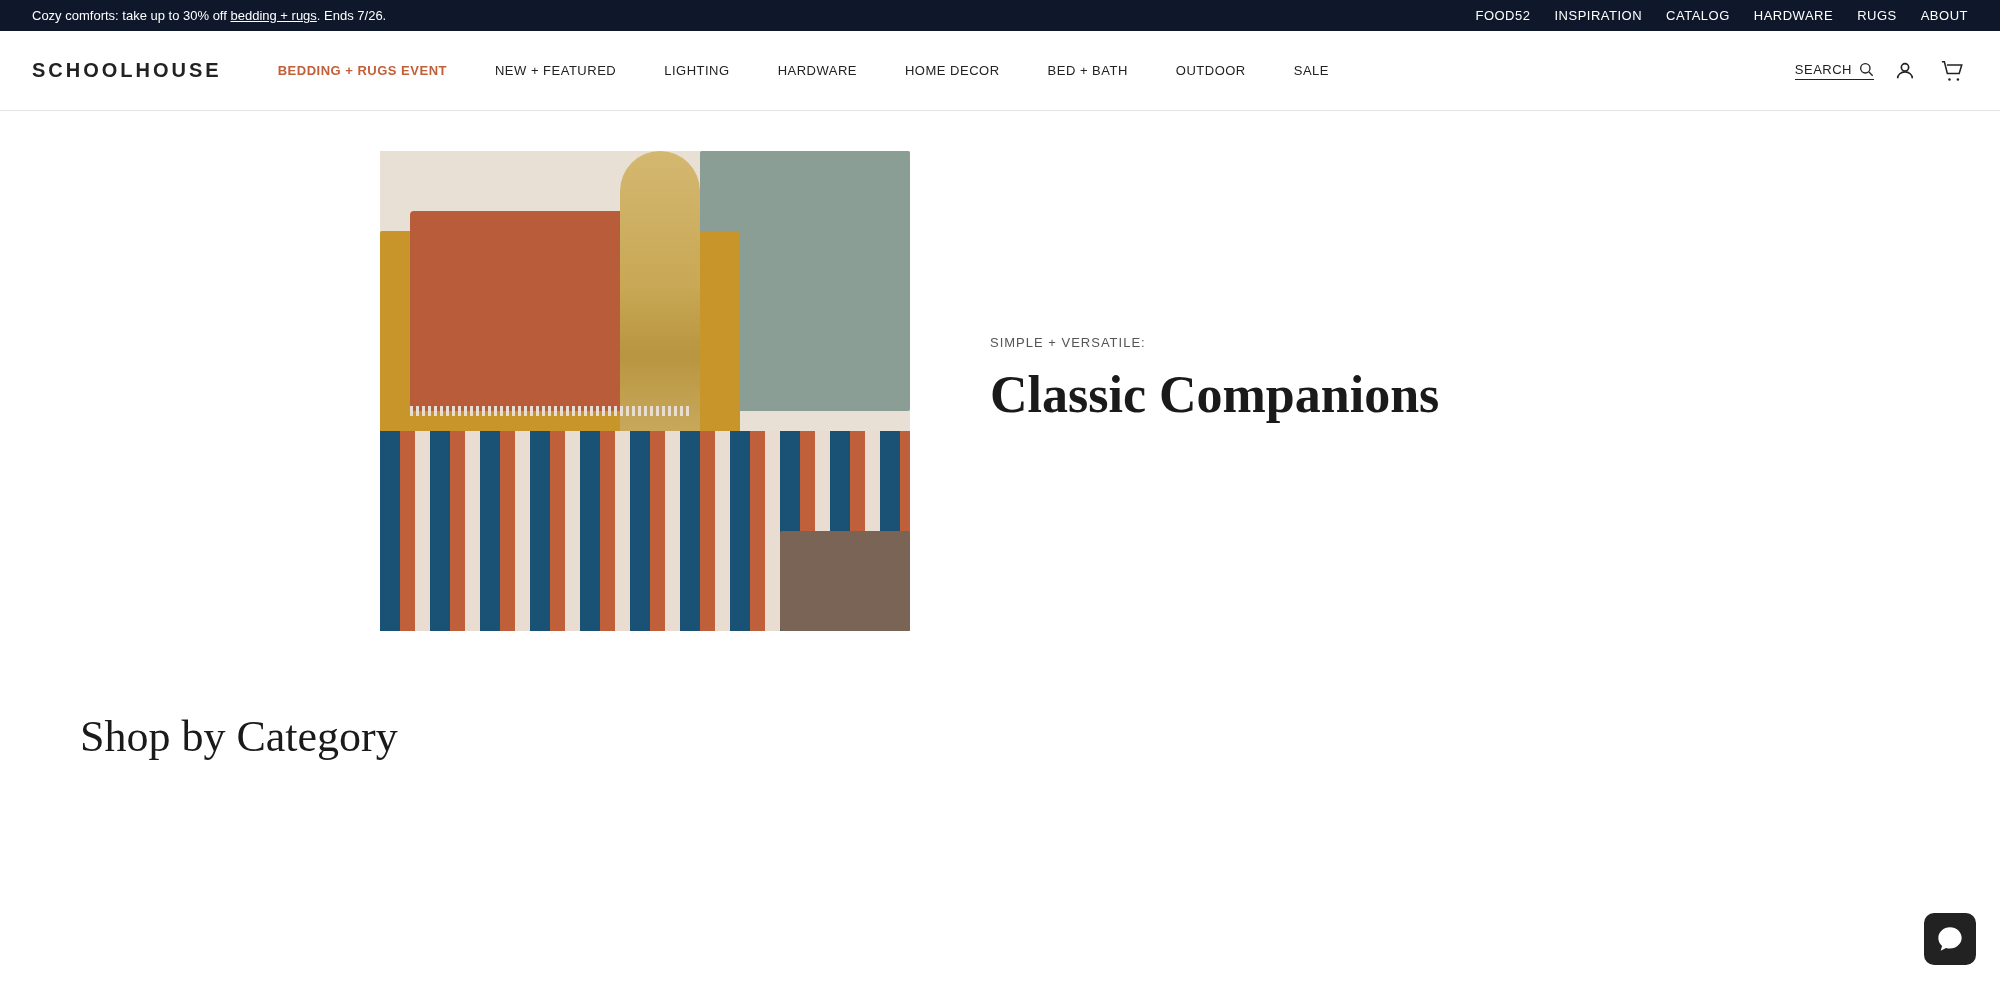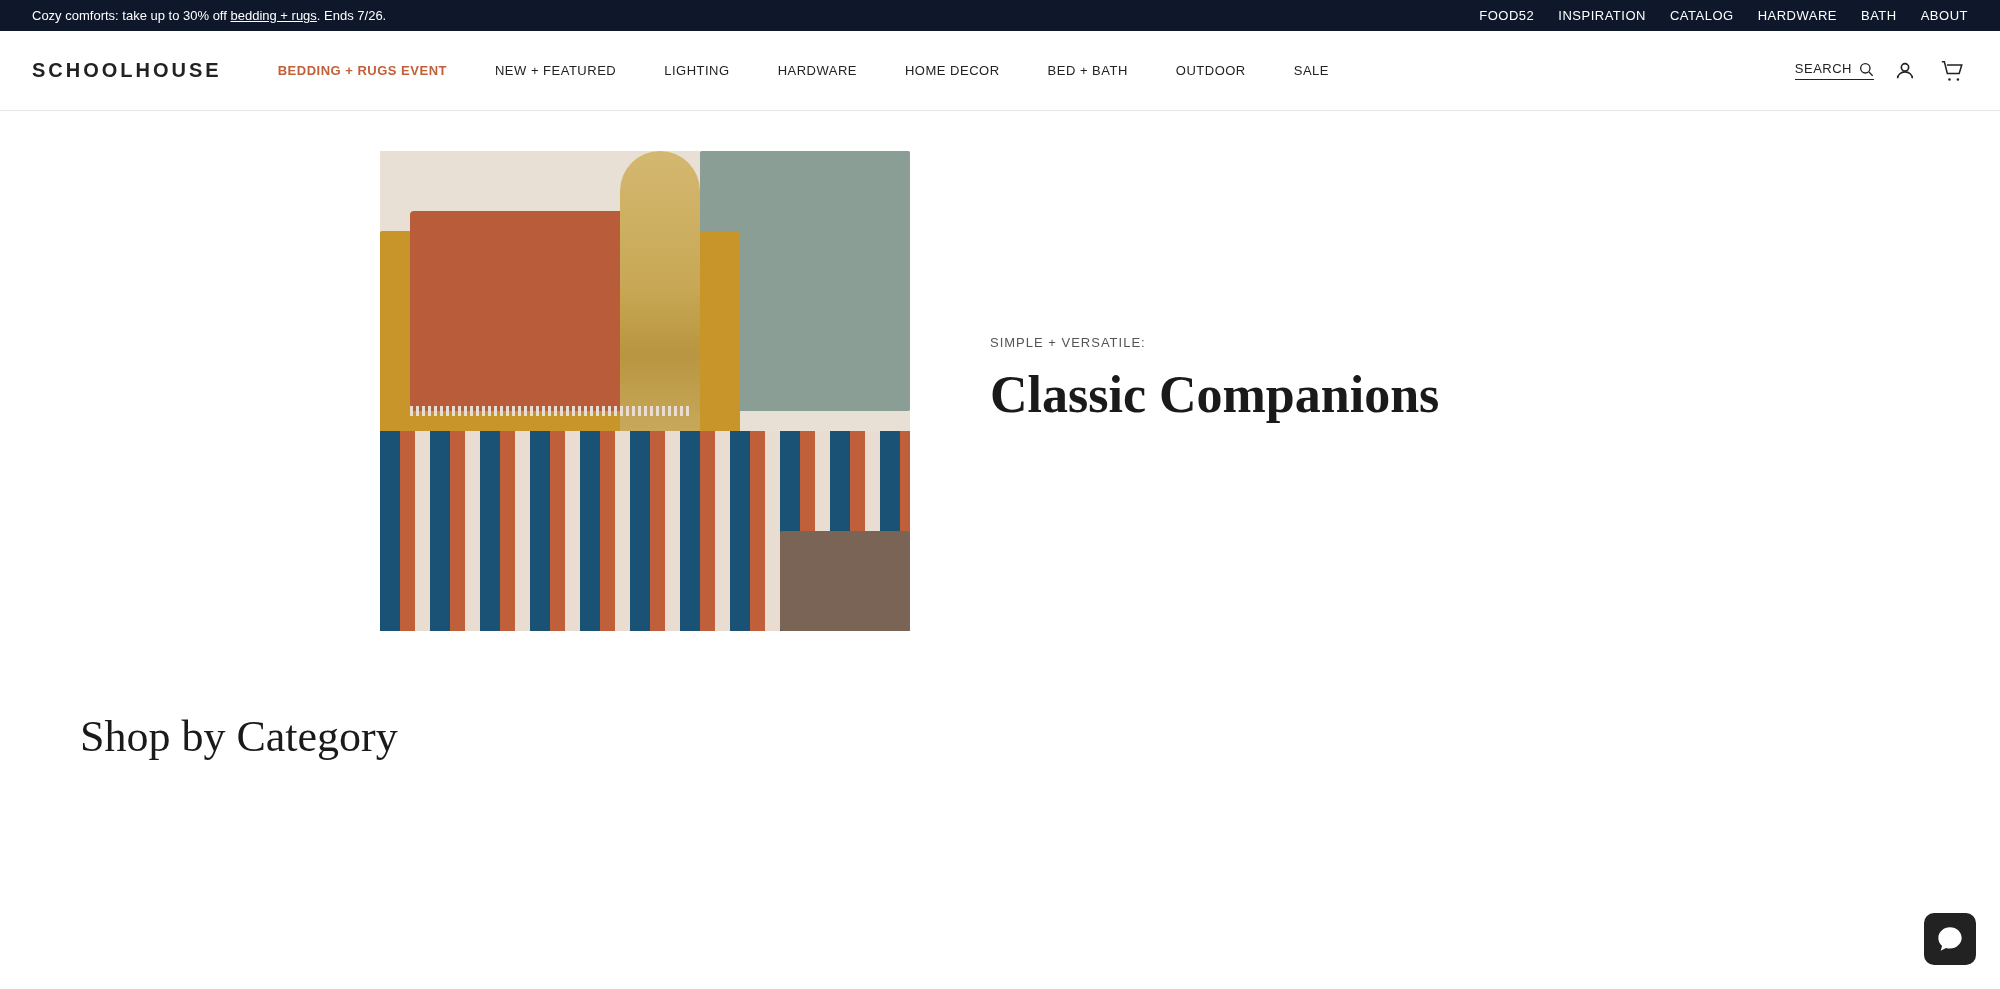--- a/index.html
+++ b/index.html
@@ -62,21 +62,21 @@
     .nav-link.event { color: #c0603a; font-weight: 600; }
 
     .nav-right {
       display: flex;
       align-items: center;
       gap: 16px;
       margin-left: auto;
     }
     .search-area {
       display: flex;
-      align-items: flex-start;
+      align-items: center;
       border-bottom: 1.5px solid #222;
       padding-bottom: 2px;
       cursor: pointer;
     }
     .search-label {
       font-family: Arial, sans-serif;
       font-size: 13px;
       letter-spacing: 0.5px;
       text-transform: uppercase;
       margin-right: 6px;
@@ -271,21 +271,21 @@
 
 <div class="top-banner">
   <div class="top-banner-left">
     <span>Cozy comforts: take up to 30% off </span><a href="#">bedding + rugs</a><span>. Ends 7/26.</span>
   </div>
   <div class="top-banner-right">
     <span>FOOD52</span>
     <span>INSPIRATION</span>
     <span>CATALOG</span>
     <span>HARDWARE</span>
-    <span>BATH</span>
+    <span>RUGS</span>
     <span>ABOUT</span>
   </div>
 </div>
 
 <nav class="main-nav">
   <div class="logo">SCHOOLHOUSE</div>
   <div class="nav-links">
     <span class="nav-link event">BEDDING + RUGS EVENT</span>
     <span class="nav-link">NEW + FEATURED</span>
     <span class="nav-link">LIGHTING</span>

